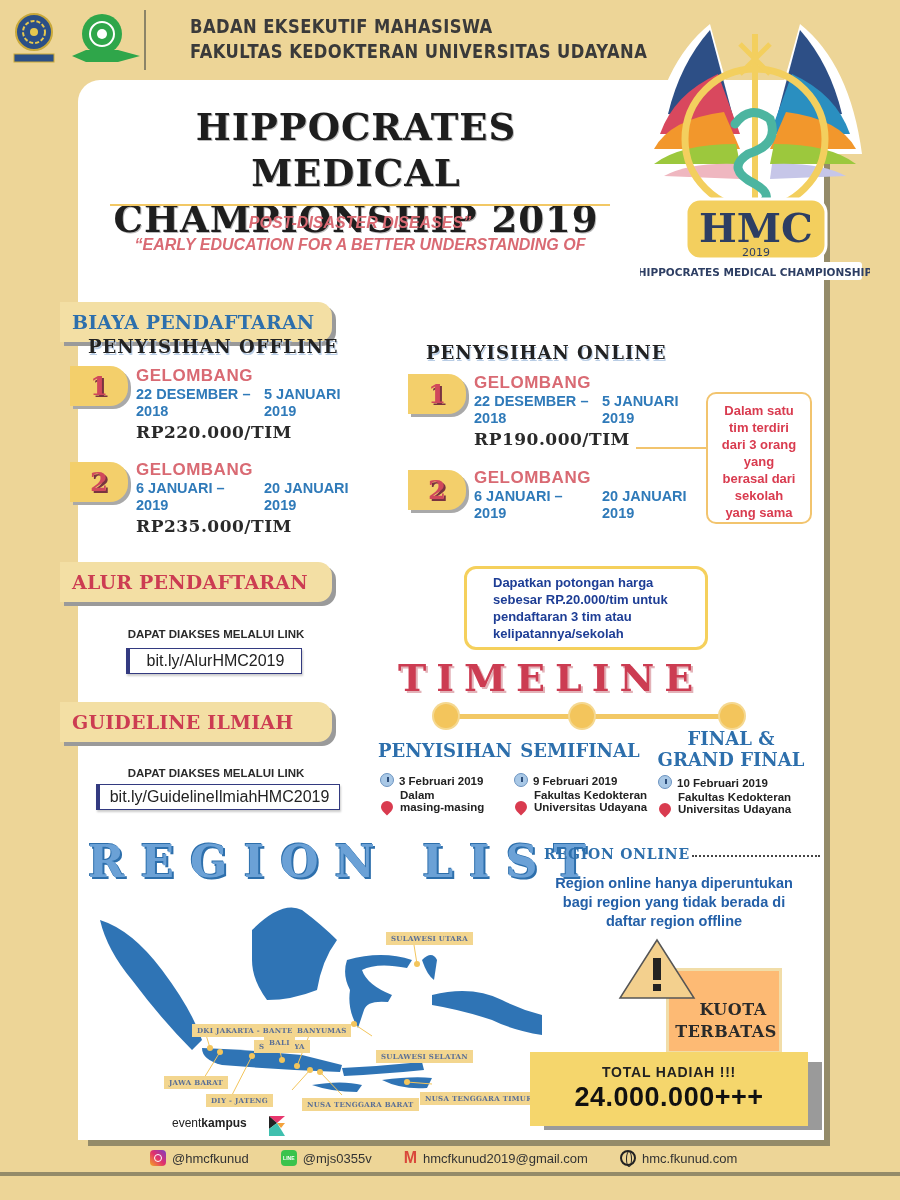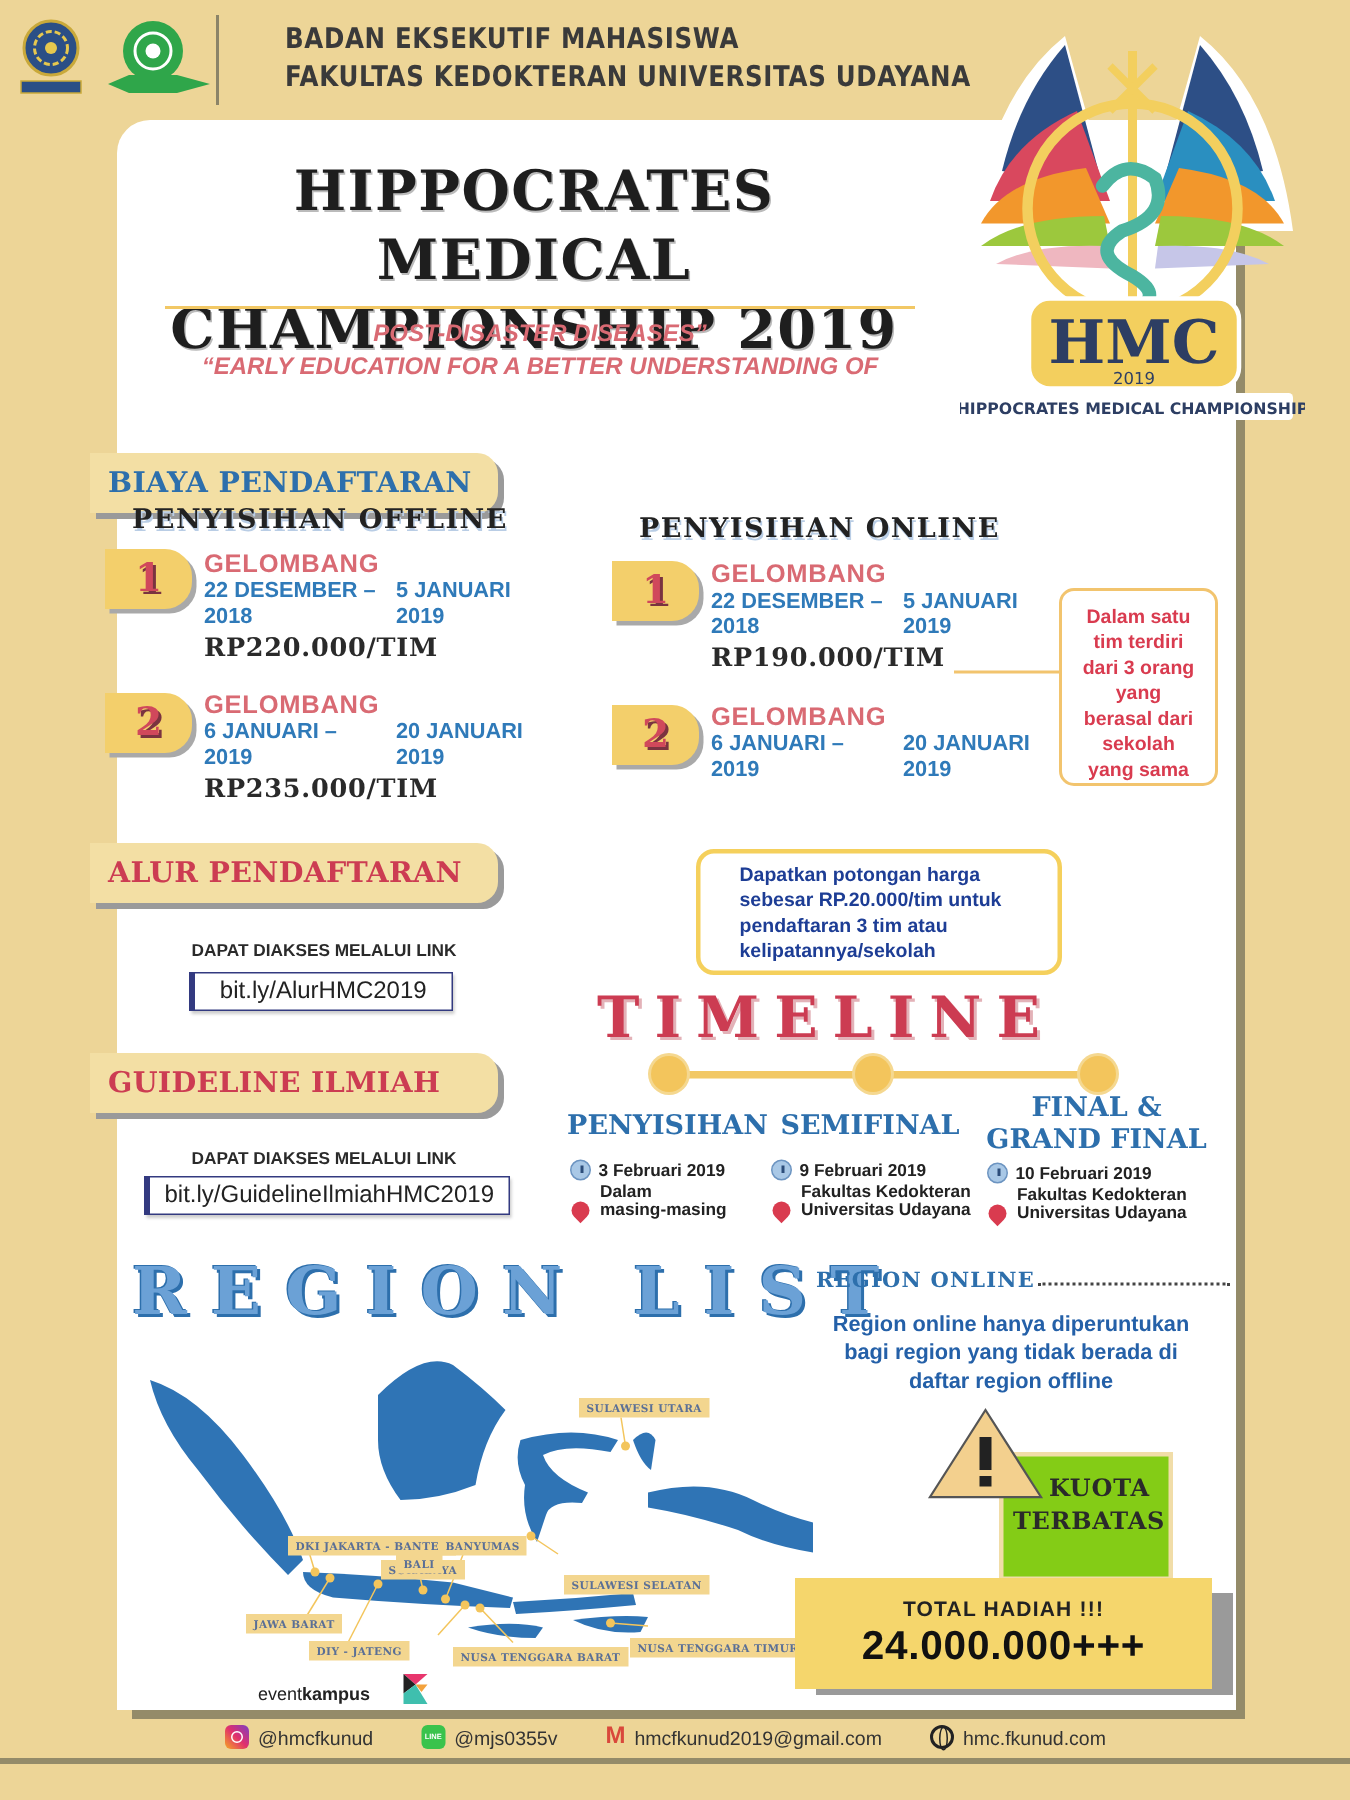--- a/index.html
+++ b/index.html
@@ -66,29 +66,29 @@
   
   .region-title { left: 88px; top: 836px; font-family: "DejaVu Serif", serif; font-weight: bold; font-size: 44px; letter-spacing: 16px; color: #6ba1d6; text-shadow: 2px 2px 0 #2d6fac, -1px -1px 0 #2d6fac; }
   .map { left: 92px; top: 900px; width: 450px; height: 200px; }
   .map-label { background: #f3d68f; color: #5a6f96; font-family: "DejaVu Serif", serif; font-weight: bold; font-size: 7px; padding: 2px 5px; white-space: nowrap; letter-spacing: 0.3px; }
 
   .region-online-head { left: 544px; top: 846px; font-family: "DejaVu Serif", serif; font-weight: bold; font-size: 14px; color: #2d6fac; letter-spacing: 0.8px; }
   .region-online-dots { left: 692px; top: 855px; width: 128px; border-top: 2px dotted #444; }
   .region-online-text { left: 524px; top: 874px; width: 300px; text-align: center; font-weight: bold; font-size: 14.5px; line-height: 19px; color: #2460a8; }
 
   .warn-tri { left: 618px; top: 938px; width: 78px; height: 62px; }
-  .kuota-box { left: 666px; top: 968px; width: 116px; height: 86px; border: 3px solid #f1dda8; background: #84cc16; font-family: "DejaVu Serif", serif; font-weight: bold; font-size: 16px; color: #2a2a2a; text-align: center; line-height: 22px; padding-top: 10px; letter-spacing: 0.5px; }
+  .kuota-box { left: 666px; top: 968px; width: 116px; height: 86px; border: 3px solid #f1dda8; background: #fdba74; font-family: "DejaVu Serif", serif; font-weight: bold; font-size: 16px; color: #2a2a2a; text-align: center; line-height: 22px; padding-top: 28px; letter-spacing: 0.5px; }
 
   .prize-shadow { left: 544px; top: 1062px; width: 278px; height: 68px; background: #9a9a9a; }
   .prize { left: 530px; top: 1052px; width: 278px; height: 74px; background: #f5d66c; text-align: center; }
   .prize-label { font-weight: bold; font-size: 14px; color: #222; letter-spacing: 0.8px; padding-top: 12px; }
   .prize-value { font-weight: bold; font-size: 27px; color: #111; letter-spacing: 0.5px; margin-top: 2px; }
 
   
-  .eventkampus { left: 172px; top: 1116px; display: flex; align-items: flex-end; gap: 20px; font-size: 12px; color: #222; }
+  .eventkampus { left: 172px; top: 1116px; display: flex; align-items: flex-start; gap: 20px; font-size: 12px; color: #222; }
   .footer-bar { left: 150px; top: 1147px; width: 680px; height: 22px; display: flex; align-items: center; gap: 32px; font-size: 13px; color: #333; }
   .f-item { display: flex; align-items: center; gap: 6px; }
   .ig { width: 16px; height: 16px; border-radius: 4px; background: linear-gradient(45deg,#f5a623,#e1306c,#7b3fc4); position: relative; }
   .ig::after { content:""; position:absolute; left:4px; top:4px; width:6px; height:6px; border:1.5px solid #fff; border-radius:50%; }
   .line { width: 16px; height: 16px; border-radius: 4px; background: #3ac34c; color:#fff; font-size:5px; display:flex; align-items:center; justify-content:center; font-weight:bold; }
   .gm { color: #d9483b; font-weight: bold; font-size: 16px; }
   .globe { width: 16px; height: 16px; border-radius: 50%; border: 2px solid #222; position: relative; }
   .globe::before { content:""; position:absolute; left:4px; top:-1px; width:4px; height:14px; border:1.5px solid #222; border-radius:50%; }
   .bottom-band { left: 0; top: 1172px; width: 900px; height: 4px; background: #948b69; }
 </style>

